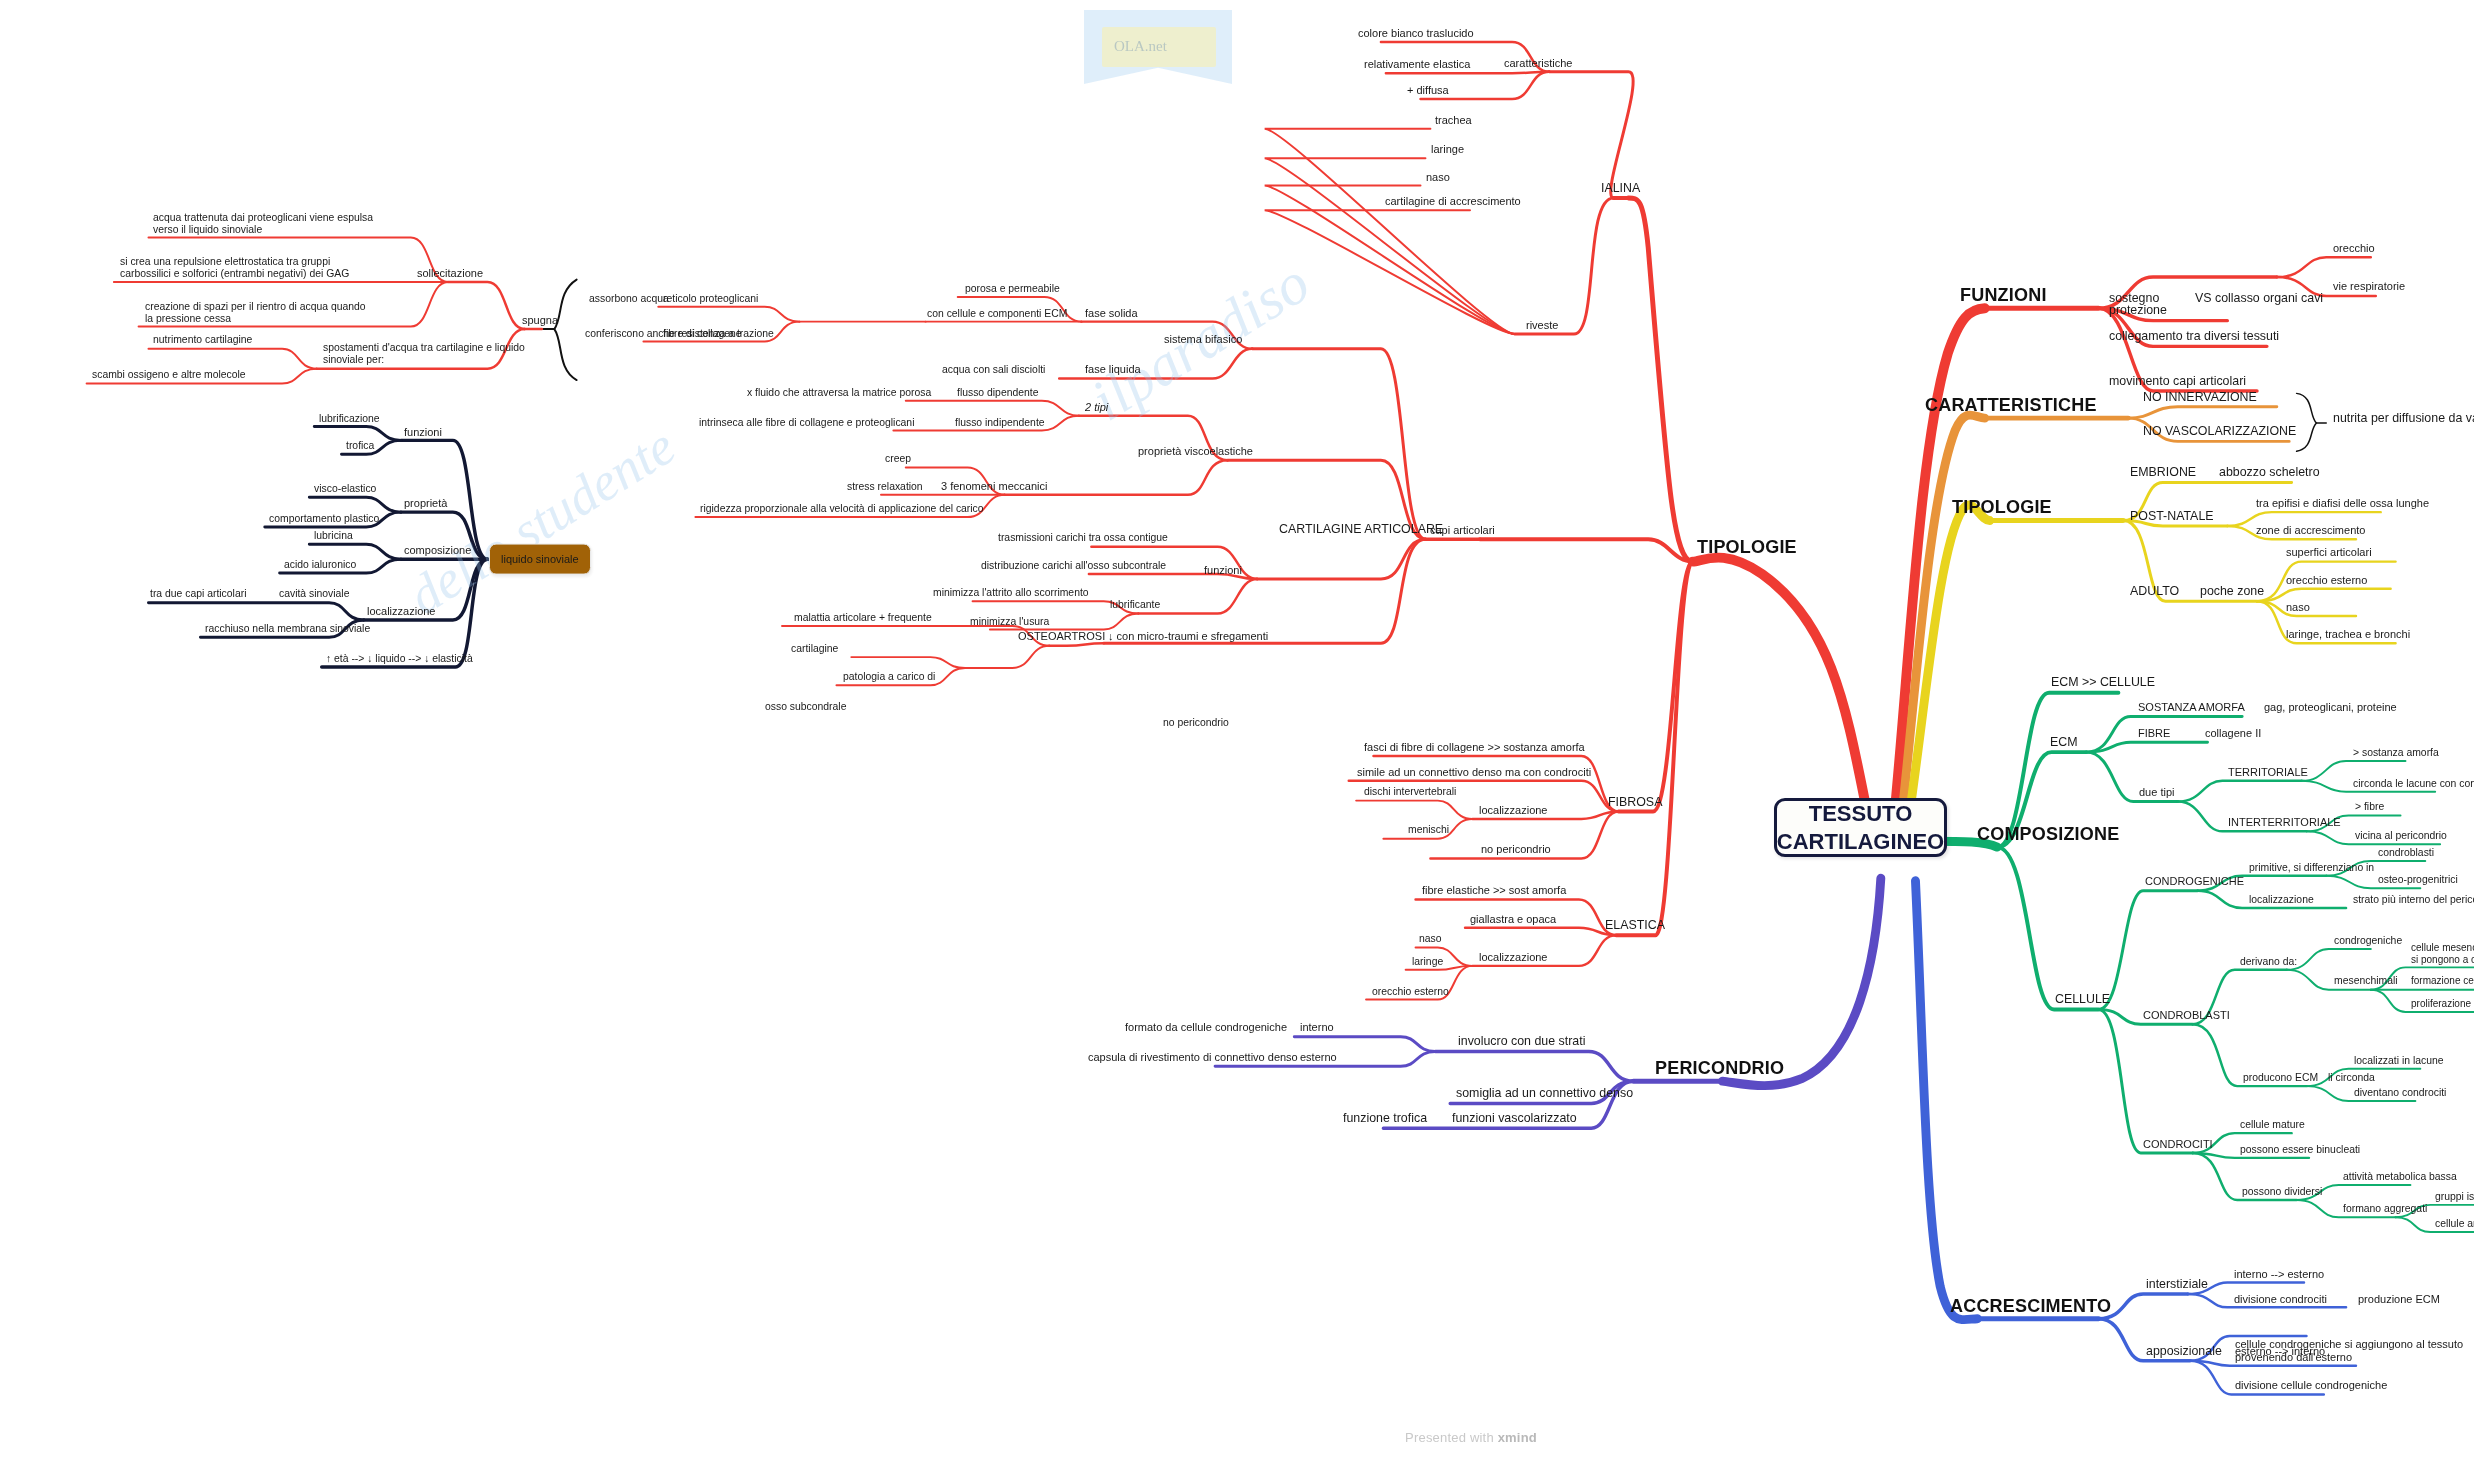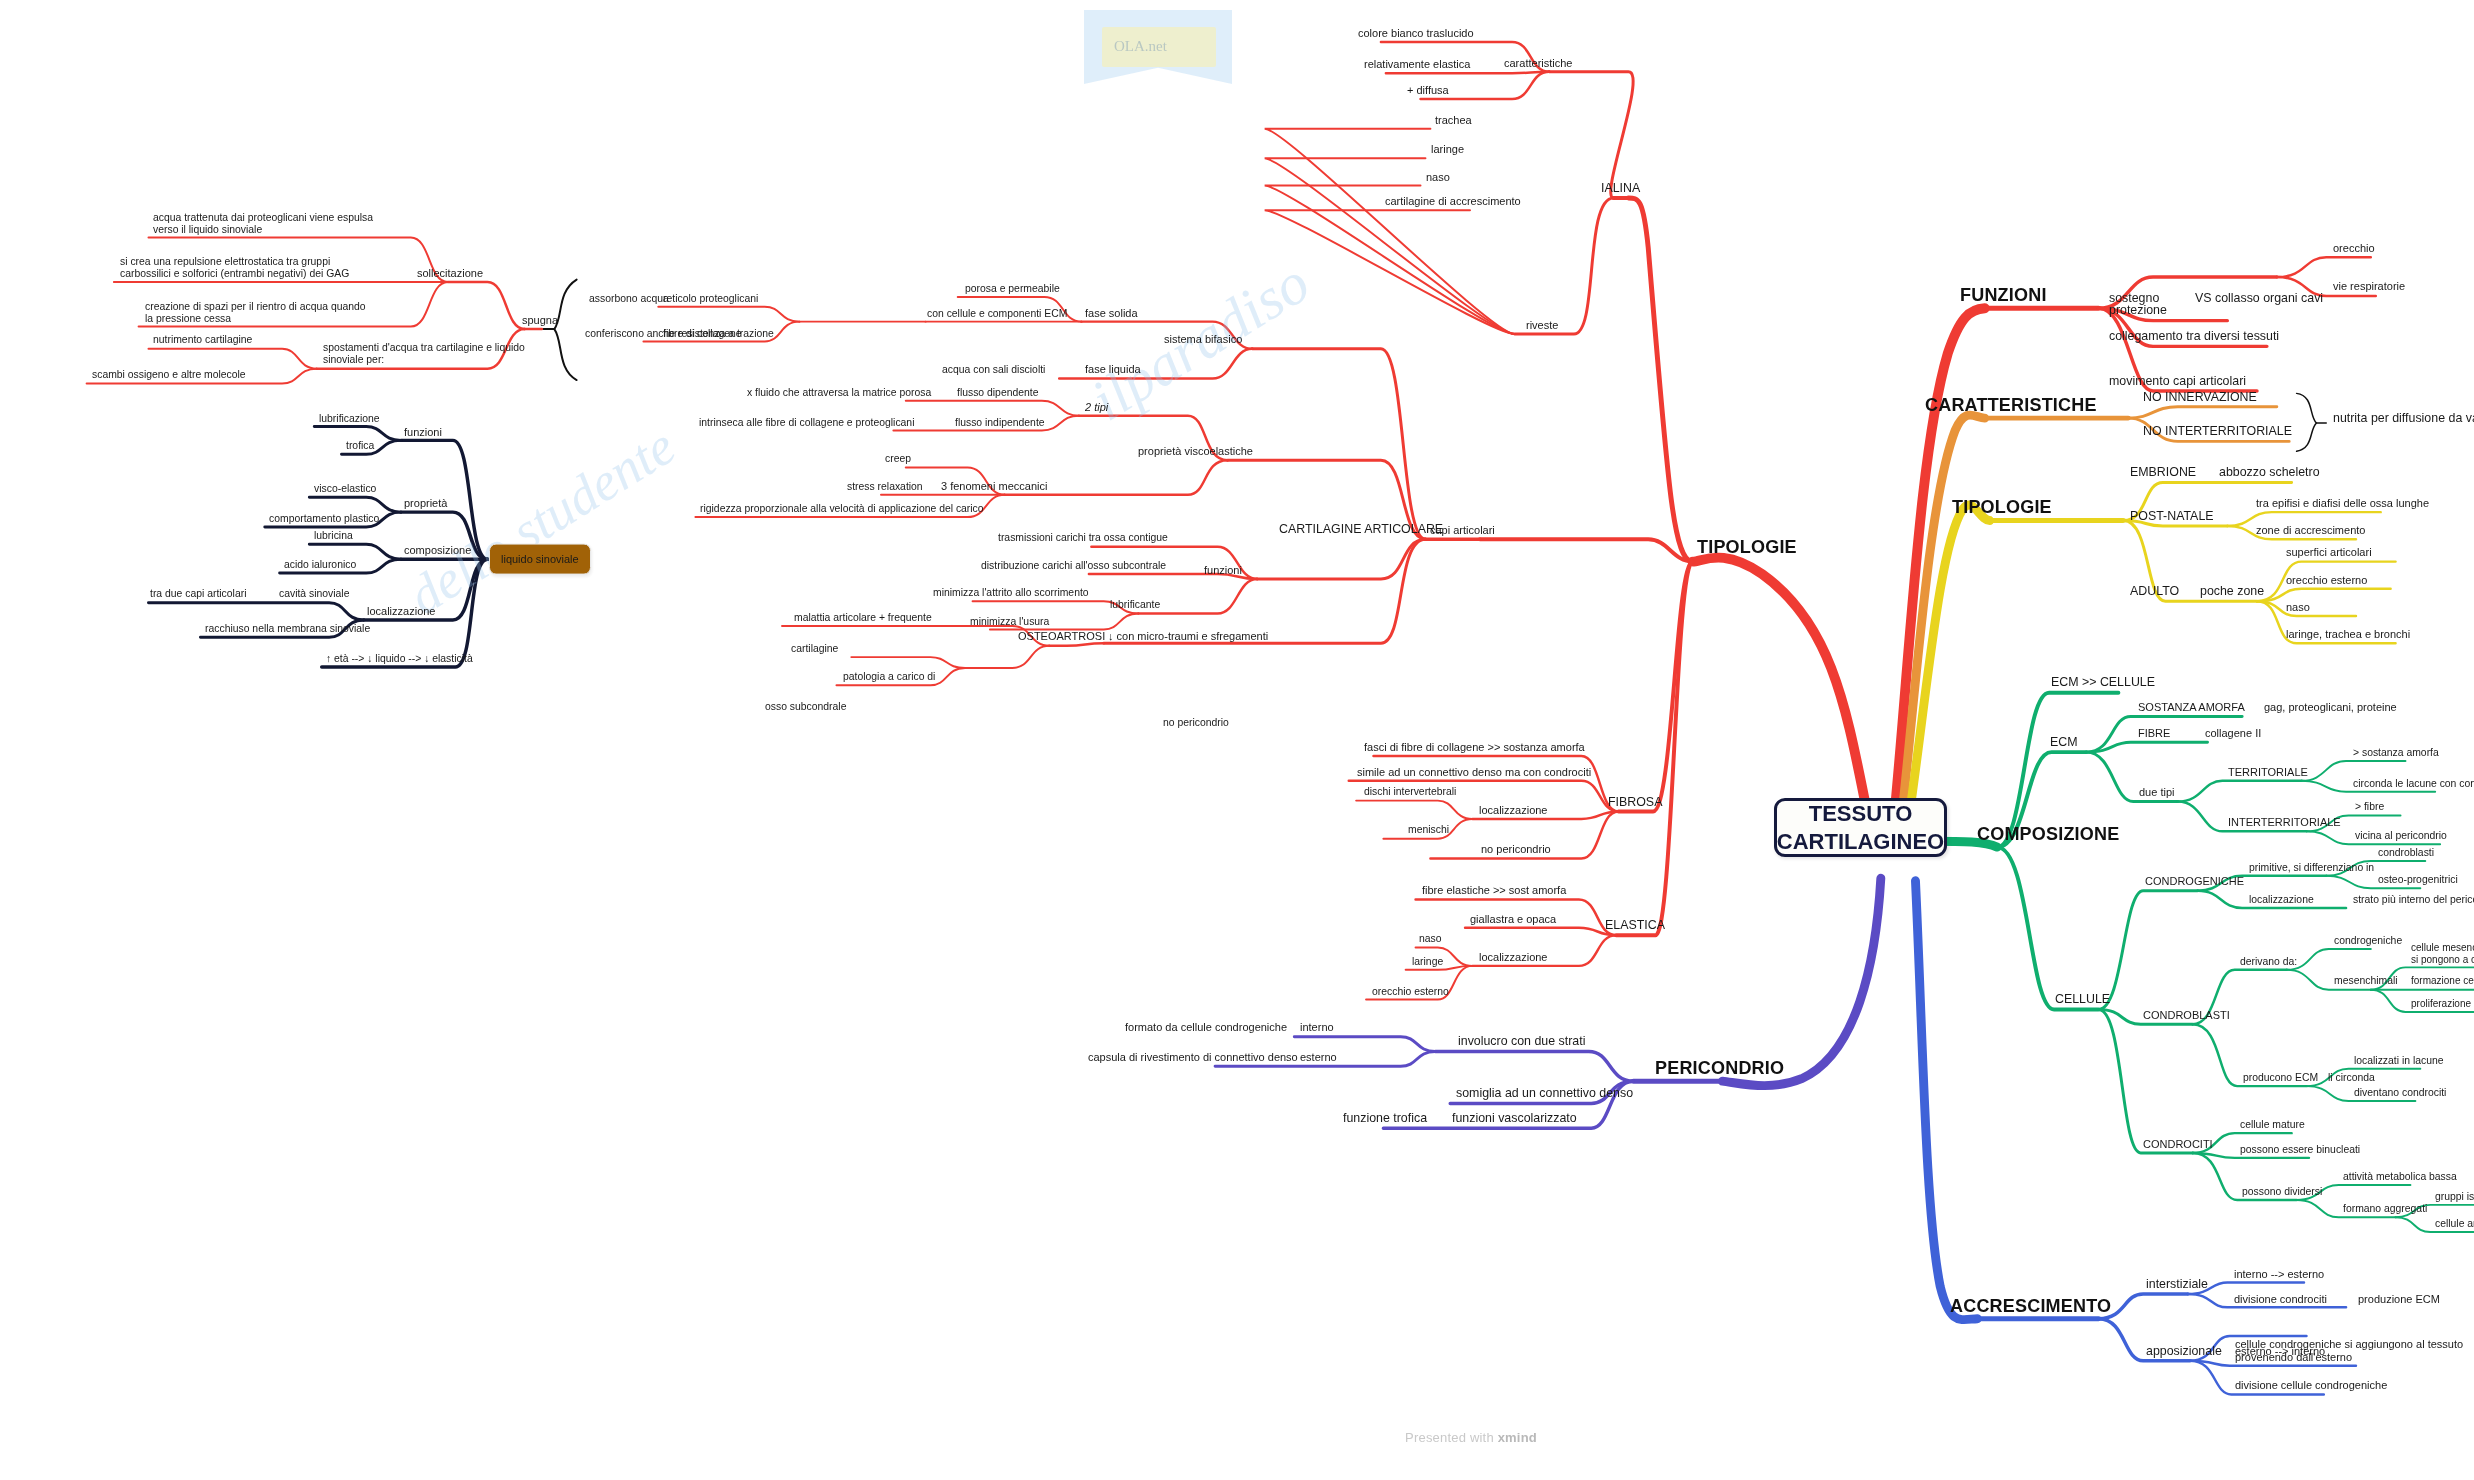--- a/index.html
+++ b/index.html
@@ -316,21 +316,21 @@
 
   <div class="node lvl2" style="left:2107px; top:307px;">sostegno</div>
   <div class="node lvl2" style="left:2193px; top:307px;">VS collasso organi cavi</div>
   <div class="node lvl3" style="left:2331px; top:256px;">orecchio</div>
   <div class="node lvl3" style="left:2331px; top:294px;">vie respiratorie</div>
   <div class="node lvl2" style="left:2107px; top:319px;">protezione</div>
   <div class="node lvl2" style="left:2107px; top:345px;">collegamento tra diversi tessuti</div>
   <div class="node lvl2" style="left:2107px; top:390px;">movimento capi articolari</div>
 
   <div class="node lvl2" style="left:2141px; top:406px;">NO INNERVAZIONE</div>
-  <div class="node lvl2" style="left:2141px; top:440px;">NO INTERTERRITORIALE</div>
+  <div class="node lvl2" style="left:2141px; top:440px;">NO VASCOLARIZZAZIONE</div>
   <div class="node lvl2" style="left:2331px; top:427px;">nutrita per diffusione da vasi periferici</div>
 
   <div class="node lvl2" style="left:2128px; top:481px;">EMBRIONE</div>
   <div class="node lvl2" style="left:2217px; top:481px;">abbozzo scheletro</div>
   <div class="node lvl2" style="left:2128px; top:525px;">POST-NATALE</div>
   <div class="node lvl3" style="left:2254px; top:511px;">tra epifisi e diafisi delle ossa lunghe</div>
   <div class="node lvl3" style="left:2254px; top:538px;">zone di accrescimento</div>
   <div class="node lvl2" style="left:2128px; top:600px;">ADULTO</div>
   <div class="node lvl2" style="left:2198px; top:600px;">poche zone</div>
   <div class="node lvl3" style="left:2284px; top:560px;">superfici articolari</div>

